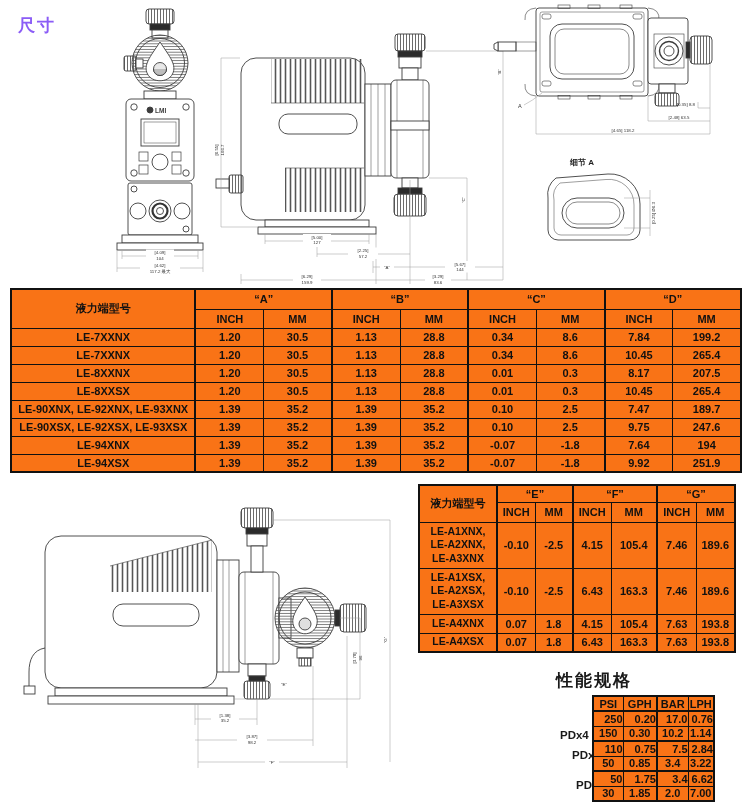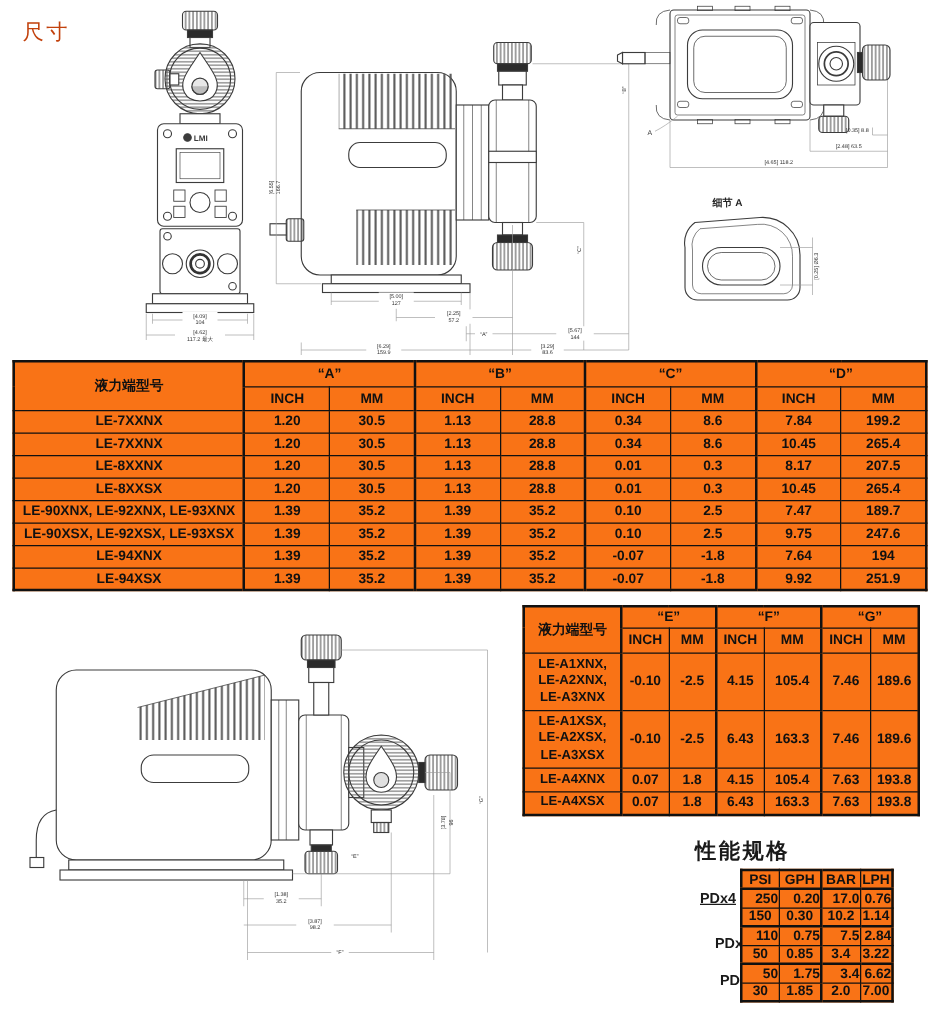--- a/index.html
+++ b/index.html
@@ -1,24 +1,24 @@
 <!DOCTYPE html>
 <html><head>
 <meta charset="utf-8">
 <style>
   html,body{margin:0;padding:0;background:#fff;}
   .page{position:relative;width:750px;height:807px;background:#ffffff;
         font-family:"Liberation Sans",sans-serif;color:#111;overflow:hidden;}
-  .title{position:absolute;left:18px;top:14px;font-size:17px;font-weight:400;letter-spacing:2px;color:#c2410c;}
+  .title{position:absolute;left:18px;top:14px;font-size:17px;font-weight:700;letter-spacing:2px;color:#8b5cf6;}
   .ap-heading{position:absolute;left:14px;top:478px;font-size:14.5px;font-weight:700;color:#1a1a1a;}
   .perf-title{position:absolute;left:556px;top:669px;font-size:17px;font-weight:700;letter-spacing:2px;color:#1a1a1a;}
   .product-label{position:absolute;left:468px;top:714px;font-size:16px;font-weight:700;line-height:1.3;
         white-space:pre-line;color:#1a1a1a;}
   .pdx{position:absolute;font-size:11.5px;font-weight:700;color:#1a1a1a;}
-  .pdx4{left:560px;top:713px;text-decoration:underline;} .pdx5{left:560px;top:749px;padding-left:12px;} .pdx6{left:536px;top:779px;margin-left:40px;}
+  .pdx4{left:560px;top:729px;} .pdx5{left:560px;top:749px;padding-left:12px;} .pdx6{left:536px;top:779px;margin-left:40px;}
 
   table.tbl{border-collapse:collapse;position:absolute;table-layout:fixed;border:2px solid #111;background:#f97316;}
   table.tbl th,table.tbl td{border:1px solid #111;text-align:center;vertical-align:middle;
         font-weight:700;padding:0;color:#111;overflow:hidden;}
   .gl{border-left:2px solid #111 !important;}
   .main{left:10px;top:288px;width:732px;font-size:11px;}
   .main tr{height:18px;} .main tr.h1{height:20px;} .main tr.h2{height:19px;}
   .efg{left:418px;top:484px;width:316px;font-size:11px;}
   .efg tr.h1{height:17px;} .efg tr.h2{height:20px;} .efg tr.r3{height:46px;} .efg tr.r1{height:19px;}
   .efg td.model{font-size:10.5px;line-height:1.3;white-space:pre-line;}

